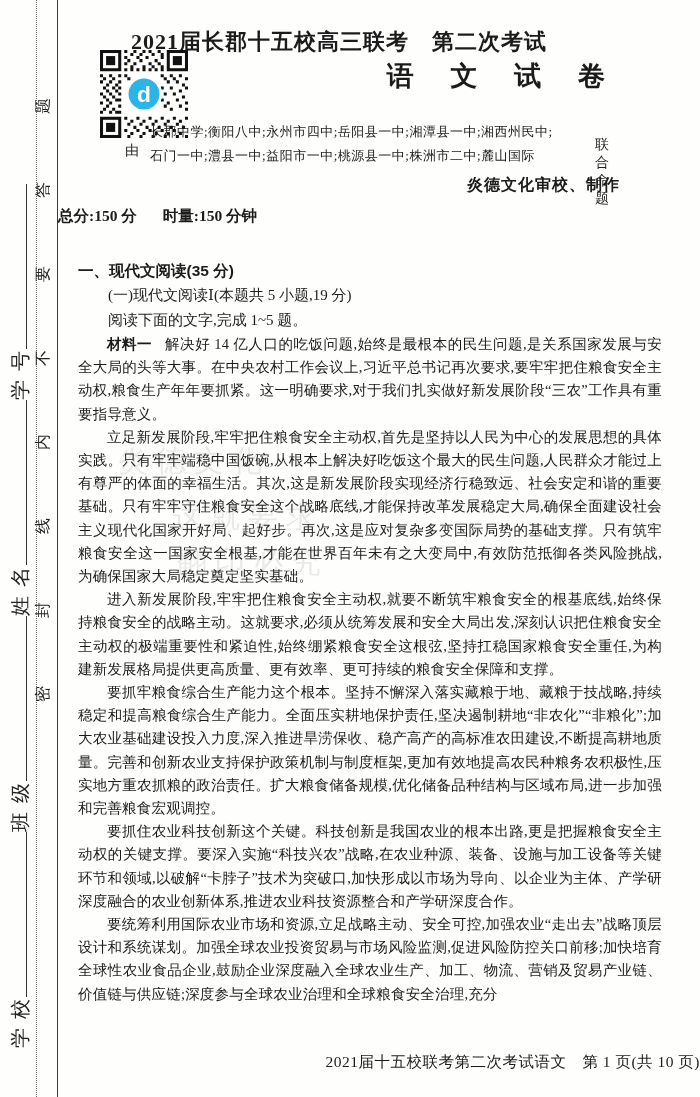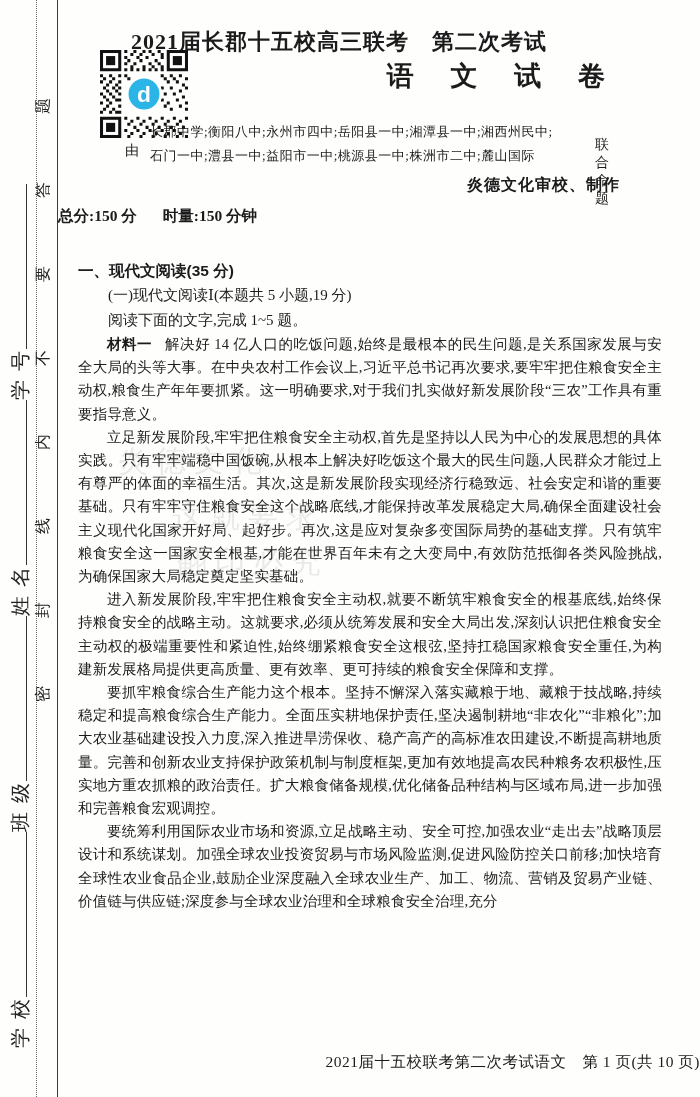--- a/index.html
+++ b/index.html
@@ -108,19 +108,20 @@
 
   <div class="bodytext">
     <div class="section-title">一、现代文阅读(35 分)</div>
     <div class="subsection-title">(一)现代文阅读Ⅰ(本题共 5 小题,19 分)</div>
     <div class="instruction">阅读下面的文字,完成 1~5 题。</div>
     <div>
         <p class="para"><b class="lead">材料一</b>解决好 14 亿人口的吃饭问题,始终是最根本的民生问题,是关系国家发展与安全大局的头等大事。在中央农村工作会议上,习近平总书记再次要求,要牢牢把住粮食安全主动权,粮食生产年年要抓紧。这一明确要求,对于我们扎实做好新发展阶段“三农”工作具有重要指导意义。</p>
         <p class="para">立足新发展阶段,牢牢把住粮食安全主动权,首先是坚持以人民为中心的发展思想的具体实践。只有牢牢端稳中国饭碗,从根本上解决好吃饭这个最大的民生问题,人民群众才能过上有尊严的体面的幸福生活。其次,这是新发展阶段实现经济行稳致远、社会安定和谐的重要基础。只有牢牢守住粮食安全这个战略底线,才能保持改革发展稳定大局,确保全面建设社会主义现代化国家开好局、起好步。再次,这是应对复杂多变国际局势的基础支撑。只有筑牢粮食安全这一国家安全根基,才能在世界百年未有之大变局中,有效防范抵御各类风险挑战,为确保国家大局稳定奠定坚实基础。</p>
         <p class="para">进入新发展阶段,牢牢把住粮食安全主动权,就要不断筑牢粮食安全的根基底线,始终保持粮食安全的战略主动。这就要求,必须从统筹发展和安全大局出发,深刻认识把住粮食安全主动权的极端重要性和紧迫性,始终绷紧粮食安全这根弦,坚持扛稳国家粮食安全重任,为构建新发展格局提供更高质量、更有效率、更可持续的粮食安全保障和支撑。</p>
         <p class="para">要抓牢粮食综合生产能力这个根本。坚持不懈深入落实藏粮于地、藏粮于技战略,持续稳定和提高粮食综合生产能力。全面压实耕地保护责任,坚决遏制耕地“非农化”“非粮化”;加大农业基础建设投入力度,深入推进旱涝保收、稳产高产的高标准农田建设,不断提高耕地质量。完善和创新农业支持保护政策机制与制度框架,更加有效地提高农民种粮务农积极性,压实地方重农抓粮的政治责任。扩大粮食储备规模,优化储备品种结构与区域布局,进一步加强和完善粮食宏观调控。</p>
+        <p class="para">要抓住农业科技创新这个关键。科技创新是我国农业的根本出路,更是把握粮食安全主动权的关键支撑。要深入实施“科技兴农”战略,在农业种源、装备、设施与加工设备等关键环节和领域,以破解“卡脖子”技术为突破口,加快形成以市场为导向、以企业为主体、产学研深度融合的农业创新体系,推进农业科技资源整合和产学研深度合作。</p>
         <p class="para">要统筹利用国际农业市场和资源,立足战略主动、安全可控,加强农业“走出去”战略顶层设计和系统谋划。加强全球农业投资贸易与市场风险监测,促进风险防控关口前移;加快培育全球性农业食品企业,鼓励企业深度融入全球农业生产、加工、物流、营销及贸易产业链、价值链与供应链;深度参与全球农业治理和全球粮食安全治理,充分</p>
       </div>
   </div>
 
   <div class="footer">2021届十五校联考第二次考试语文　第 1 页(共 10 页)</div>
 
 </div>
 
 </body></html>

